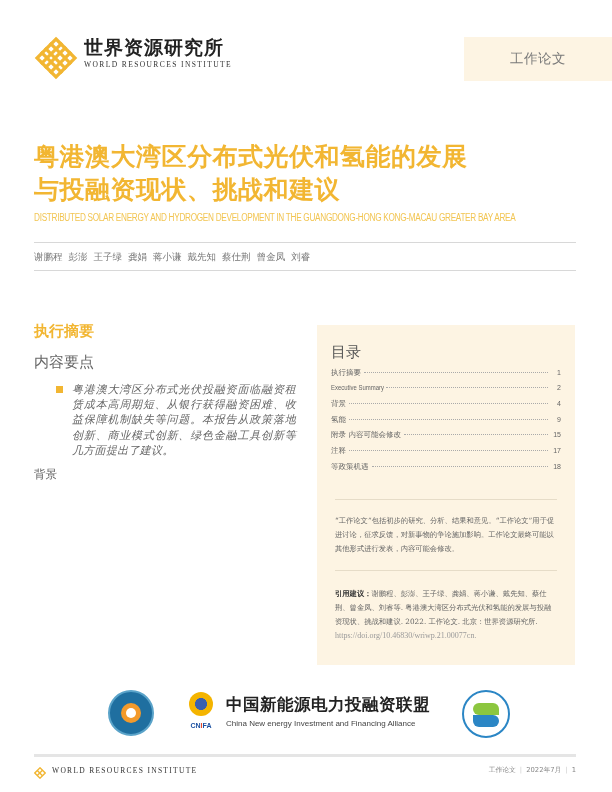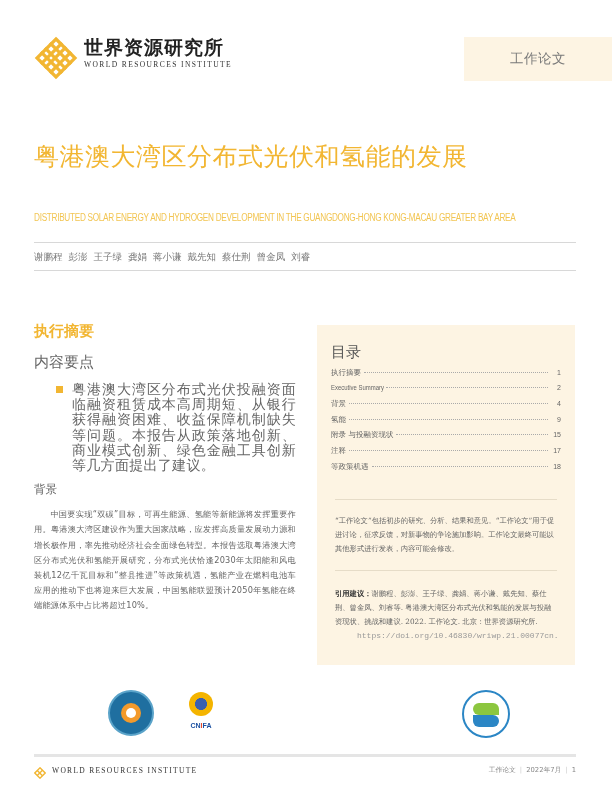--- a/index.html
+++ b/index.html
@@ -8,47 +8,47 @@
 
   .logo { position: absolute; left: 34px; top: 36px; display: flex; align-items: flex-start; }
   .logo-mark { width: 44px; height: 44px; position: relative; }
   .logo-text { margin-left: 6px; }
   .logo-cn { font-family: "DejaVu Serif", "Liberation Serif", serif; font-size: 19px; font-weight: bold; color: #222; letter-spacing: 1px; line-height: 22px; }
   .logo-en { font-family: "Liberation Serif", serif; font-size: 7.5px; color: #333; letter-spacing: 1.4px; margin-top: 2px; }
 
   .tag-box { position: absolute; left: 464px; top: 37px; width: 148px; height: 44px; background: #fdf4e3; display: flex; align-items: center; justify-content: center; }
   .tag-box span { font-size: 13.5px; color: #7a7a7a; letter-spacing: 0.5px; }
 
-  .title { position: absolute; left: 34px; top: 140px; width: 560px; font-size: 25px; line-height: 33px; color: #f2b632; font-weight: normal; letter-spacing: 0.5px; }
+  .title { position: absolute; left: 34px; top: 140px; width: 560px; font-size: 25px; line-height: 33px; color: #f2b632; font-weight: bold; letter-spacing: 0.5px; }
   .subtitle-en { position: absolute; left: 34px; top: 212px; font-family: "Liberation Sans", sans-serif; font-size: 10px; color: #f2c552; letter-spacing: -0.35px; transform: scaleX(0.82); transform-origin: left; white-space: nowrap; }
 
   .hr { position: absolute; left: 34px; width: 542px; height: 1px; background: #d8d8d8; }
   .authors { position: absolute; left: 34px; top: 251px; font-size: 9.5px; color: #777; word-spacing: 3px; }
 
   .left-col { position: absolute; left: 34px; top: 322px; width: 262px; }
   .section-title { font-size: 15px; font-weight: bold; color: #f2b632; }
   .subhead { font-size: 15px; color: #666; margin-top: 12px; }
   .bullets { margin-top: 10px; margin-left: 22px; }
-  .bullet { position: relative; padding-left: 16px; font-size: 14px; line-height: 15.2px; color: #666; margin-bottom: 9px; text-align: justify; letter-spacing: 0.3px; }
+  .bullet { position: relative; padding-left: 16px; font-size: 11px; line-height: 15.2px; color: #666; margin-bottom: 9px; text-align: justify; letter-spacing: 0.3px; font-style: italic; }
   .bullet .sq { position: absolute; left: 0; top: 4px; width: 7px; height: 7px; background: #f2b632; }
   .bg-head { font-size: 11.5px; color: #666; margin-top: 8px; }
   .bg-text { margin-top: 10px; font-size: 8.2px; line-height: 15.2px; color: #666; text-indent: 2em; text-align: justify; letter-spacing: 0.2px; }
 
   .toc-box { position: absolute; left: 317px; top: 325px; width: 258px; height: 340px; background: #fdf4e3; padding: 18px 14px 0 14px; }
   .toc-title { font-size: 15px; color: #555; margin-bottom: 6px; }
   .toc-row { display: flex; align-items: baseline; font-size: 7.5px; color: #666; height: 15.6px; }
   .toc-row .lbl { white-space: nowrap; }
   .toc-row .lbl.en { font-family: "Liberation Sans", sans-serif; font-size: 7px; transform: scaleX(0.85); transform-origin: left; margin-right: -10px; }
   .toc-row .dots { flex: 1; border-bottom: 1px dotted #aaa; margin: 0 3px; transform: translateY(-2px); }
   .toc-row .pg { font-family: "Liberation Sans", sans-serif; font-size: 7px; min-width: 10px; text-align: right; }
   .toc-sep { height: 1px; background: #e6dcc8; margin: 0 4px; }
   .note { font-family: "DejaVu Serif", "Liberation Serif", serif; font-size: 7.3px; line-height: 14px; color: #666; padding: 14px 4px 14px 4px; }
   .cite { font-family: "DejaVu Serif", "Liberation Serif", serif; font-size: 7.3px; line-height: 14px; color: #666; padding: 16px 4px 0 4px; }
   .cite b { color: #333; }
-  .cite .doi { color: #999; font-family: Liberation Mono, monospace; font-size: 8px; margin-left: 22px; }
+  .cite .doi { color: #999; font-family: Liberation Serif, serif; font-size: 8px; }
 
   .partners { position: absolute; left: 0; top: 686px; width: 612px; height: 66px; }
   .p-logo1 { position: absolute; left: 108px; top: 4px; width: 46px; height: 46px; border-radius: 50%; background: #1f6fa0; border: 2px solid #5aa3c9; }
   .p-logo1 .inner { position: absolute; left: 11px; top: 11px; width: 20px; height: 20px; border-radius: 50%; background: #f39a2b; }
   .p-logo1 .core { position: absolute; left: 16px; top: 16px; width: 10px; height: 10px; border-radius: 50%; background: #ffffff; }
   .cnifa { position: absolute; left: 186px; top: 6px; width: 30px; height: 44px; text-align: center; }
   .sun { width: 24px; height: 24px; margin: 0 auto; border-radius: 50%; background: radial-gradient(circle, #3a5fb0 0 35%, #f4b400 36% 100%); }
   .cnifa-txt { font-family: "Liberation Sans", sans-serif; font-size: 7px; font-weight: bold; color: #1a4fa0; margin-top: 6px; }
   .cnifa-txt .r { color: #e84a2a; }
   .alliance { position: absolute; left: 226px; top: 8px; }
@@ -87,38 +87,38 @@
     <div class="logo-en">WORLD RESOURCES INSTITUTE</div>
   </div>
 </div>
 
 <div class="tag-box">
   <span>工作论文</span>
 </div>
 
 <h1 class="title">
   <span>粤港澳大湾区分布式光伏和氢能的发展</span><br>
+  <span>与投融资现状、挑战和建议</span>
 </h1>
 <div class="subtitle-en">DISTRIBUTED SOLAR ENERGY AND HYDROGEN DEVELOPMENT IN THE GUANGDONG-HONG KONG-MACAU GREATER BAY AREA</div>
 
 <div class="hr" style="top:242px;"></div>
 <div class="authors">谢鹏程  彭澎  王子绿  龚娟  蒋小谦  戴先知  蔡仕荆  曾金凤  刘睿</div>
 <div class="hr" style="top:270px;"></div>
 
 <div class="left-col">
   <div class="section-title">执行摘要</div>
   <div class="subhead">内容要点</div>
   <div class="bullets">
     <div class="bullet">
       <span class="sq"></span>
       <span>粤港澳大湾区分布式光伏投融资面临融资租赁成本高周期短、从银行获得融资困难、收益保障机制缺失等问题。本报告从政策落地创新、商业模式创新、绿色金融工具创新等几方面提出了建议。</span>
     </div>
   </div>
   <div class="bg-head">背景</div>
-  <div class="bg-text">中国要实现“双碳”目标，可再生能源、氢能等新能源将发挥重要作用。粤港澳大湾区建设作为重大国家战略，应发挥高质量发展动力源和增长极作用，率先推动经济社会全面绿色转型。本报告选取粤港澳大湾区分布式光伏和氢能开展研究，分布式光伏恰逢2030年太阳能和风电装机12亿千瓦目标和“整县推进”等政策机遇，氢能产业在燃料电池车应用的推动下也将迎来巨大发展，中国氢能联盟预计2050年氢能在终端能源体系中占比将超过10%。</div>
 </div>
 
 <div class="toc-box">
   <div class="toc-title">目录</div>
   <div class="toc-row">
     <span class="lbl">执行摘要</span>
       <span class="dots"></span>
       <span class="pg">1</span>
   </div>
   <div class="toc-row">
@@ -130,21 +130,21 @@
     <span class="lbl">背景</span>
       <span class="dots"></span>
       <span class="pg">4</span>
   </div>
   <div class="toc-row">
     <span class="lbl">氢能</span>
       <span class="dots"></span>
       <span class="pg">9</span>
   </div>
   <div class="toc-row">
-    <span class="lbl">附录 与投融资现状</span>
+    <span class="lbl">附录 内容可能会修改</span>
       <span class="dots"></span>
       <span class="pg">15</span>
   </div>
   <div class="toc-row">
     <span class="lbl">注释</span>
       <span class="dots"></span>
       <span class="pg">17</span>
   </div>
   <div class="toc-row">
     <span class="lbl">等政策机遇</span>
@@ -162,20 +162,24 @@
 
 <div class="partners">
   <div class="p-logo1">
     <div class="inner"></div>
       <div class="core"></div>
   </div>
   <div class="cnifa">
     <div class="sun"></div>
     <div class="cnifa-txt"><span>CN</span><span class="r">I</span><span>FA</span></div>
   </div>
+  <div class="alliance">
+    <div class="alliance-cn">中国新能源电力投融资联盟</div>
+    <div class="alliance-en">China New energy Investment and Financing Alliance</div>
+  </div>
   <div class="p-logo3">
     <div class="s1"></div>
       <div class="s2"></div>
   </div>
 </div>
 
 <div class="footer-line"></div>
 <div class="footer-logo">
   <div class="footer-mark">
     <svg width="12" height="12" viewBox="0 0 44 44">

